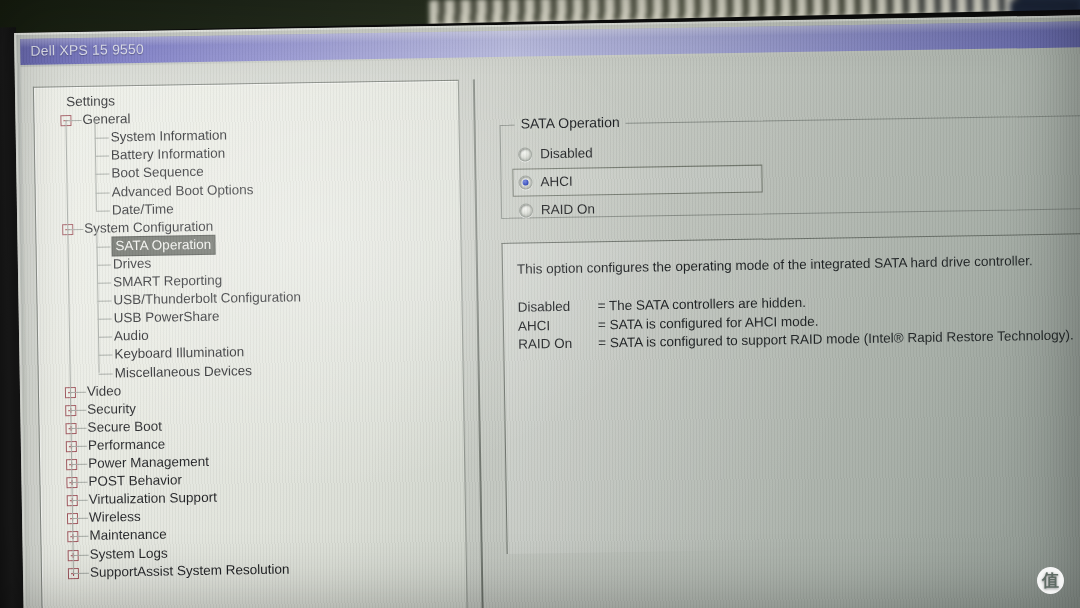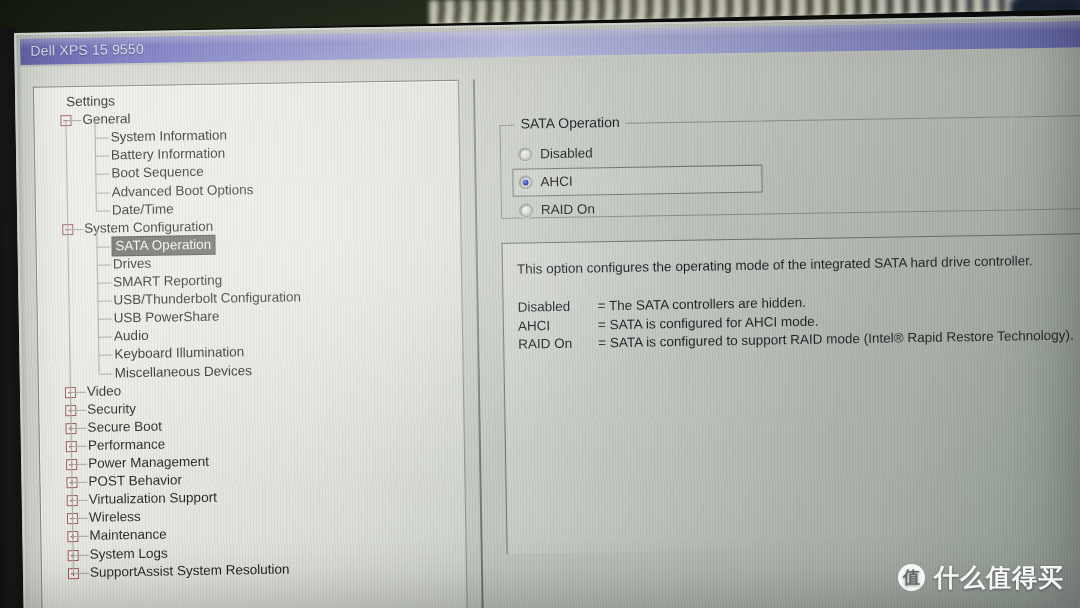--- a/index.html
+++ b/index.html
@@ -259,16 +259,15 @@
     </div>
 
     <div class="scanlines"></div>
     <div class="glare"></div>
   </div>
 
   <div class="soft"></div>
 
   <div class="watermark">
     <div class="wm-badge">值</div>
-    <div class="wm-text">什么值得买</div>
   </div>
 
 </div>
 
 </body></html>

